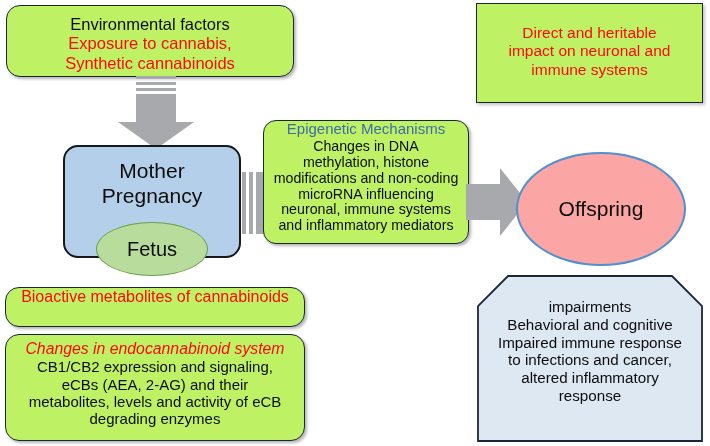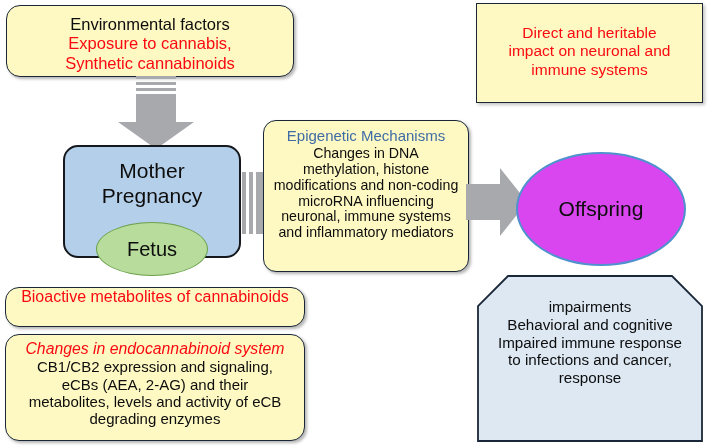--- a/index.html
+++ b/index.html
@@ -15,21 +15,21 @@
     width: 710px;
     height: 446px;
     background: #ffffff;
     overflow: hidden;
   }
 
   
   .box {
     position: absolute;
     box-sizing: border-box;
-    background: #fef9c3;
+    background: #bef264;
     border: 1.4px solid #1a2738;
     text-align: center;
     line-height: 1.18;
     color: #0d0d0d;
   }
   .box-round {
     border-radius: 14px;
     box-shadow: 2px 2px 3px rgba(90,90,90,0.45);
   }
   .box-square {
@@ -72,39 +72,39 @@
     background: #b8dc9b;
     border: 1.8px solid #6aa04b;
     border-radius: 50%;
     display: flex; align-items: center; justify-content: center;
     font-size: 20px;
     color: #0d0d0d;
   }
 
   
   #epigenetic-box {
-    left: 263px; top: 120px; width: 206px; height: 152px;
+    left: 263px; top: 120px; width: 206px; height: 124px;
     border-radius: 13px;
-    padding-top: 7px;
+    padding-top: 0;
     font-size: 14.2px;
     line-height: 1.12;
     box-shadow: 2px 2px 3px rgba(90,90,90,0.45);
   }
   #epigenetic-box .head {
     font-size: 15px;
     color: #3f6ca6;
     padding-bottom: 1px;
   }
 
   
   #offspring-ellipse {
     position: absolute;
     left: 516px; top: 152px; width: 170px; height: 114px;
     box-sizing: border-box;
-    background: #d946ef;
+    background: #fca5a5;
     border: 2.6px solid #4f90cf;
     border-radius: 50%;
     display: flex; align-items: center; justify-content: center;
     font-size: 21px;
     color: #0d0d0d;
   }
 
   
   #bioactive-box {
     left: 5px; top: 287px; width: 300px; height: 40px;
@@ -227,17 +227,18 @@
 
   <div id="outcome-box">
     <svg viewBox="0 0 226 167" preserveAspectRatio="none">
       <path d="M1 166 L1 31 L31 1 L195 1 L225 31 L225 166 Z" fill="#dde8f3" stroke="#1a2738" stroke-width="1.8"></path>
     </svg>
     <div id="outcome-text">
       <span class="line txt-black">impairments</span>
       <span class="line txt-black">Behavioral and cognitive</span>
       <span class="line txt-black">Impaired immune response</span>
       <span class="line txt-black">to infections and cancer,</span>
+      <span class="line txt-black">altered inflammatory</span>
       <span class="line txt-black">response</span>
     </div>
   </div>
 
 </div>
 
 </body></html>

